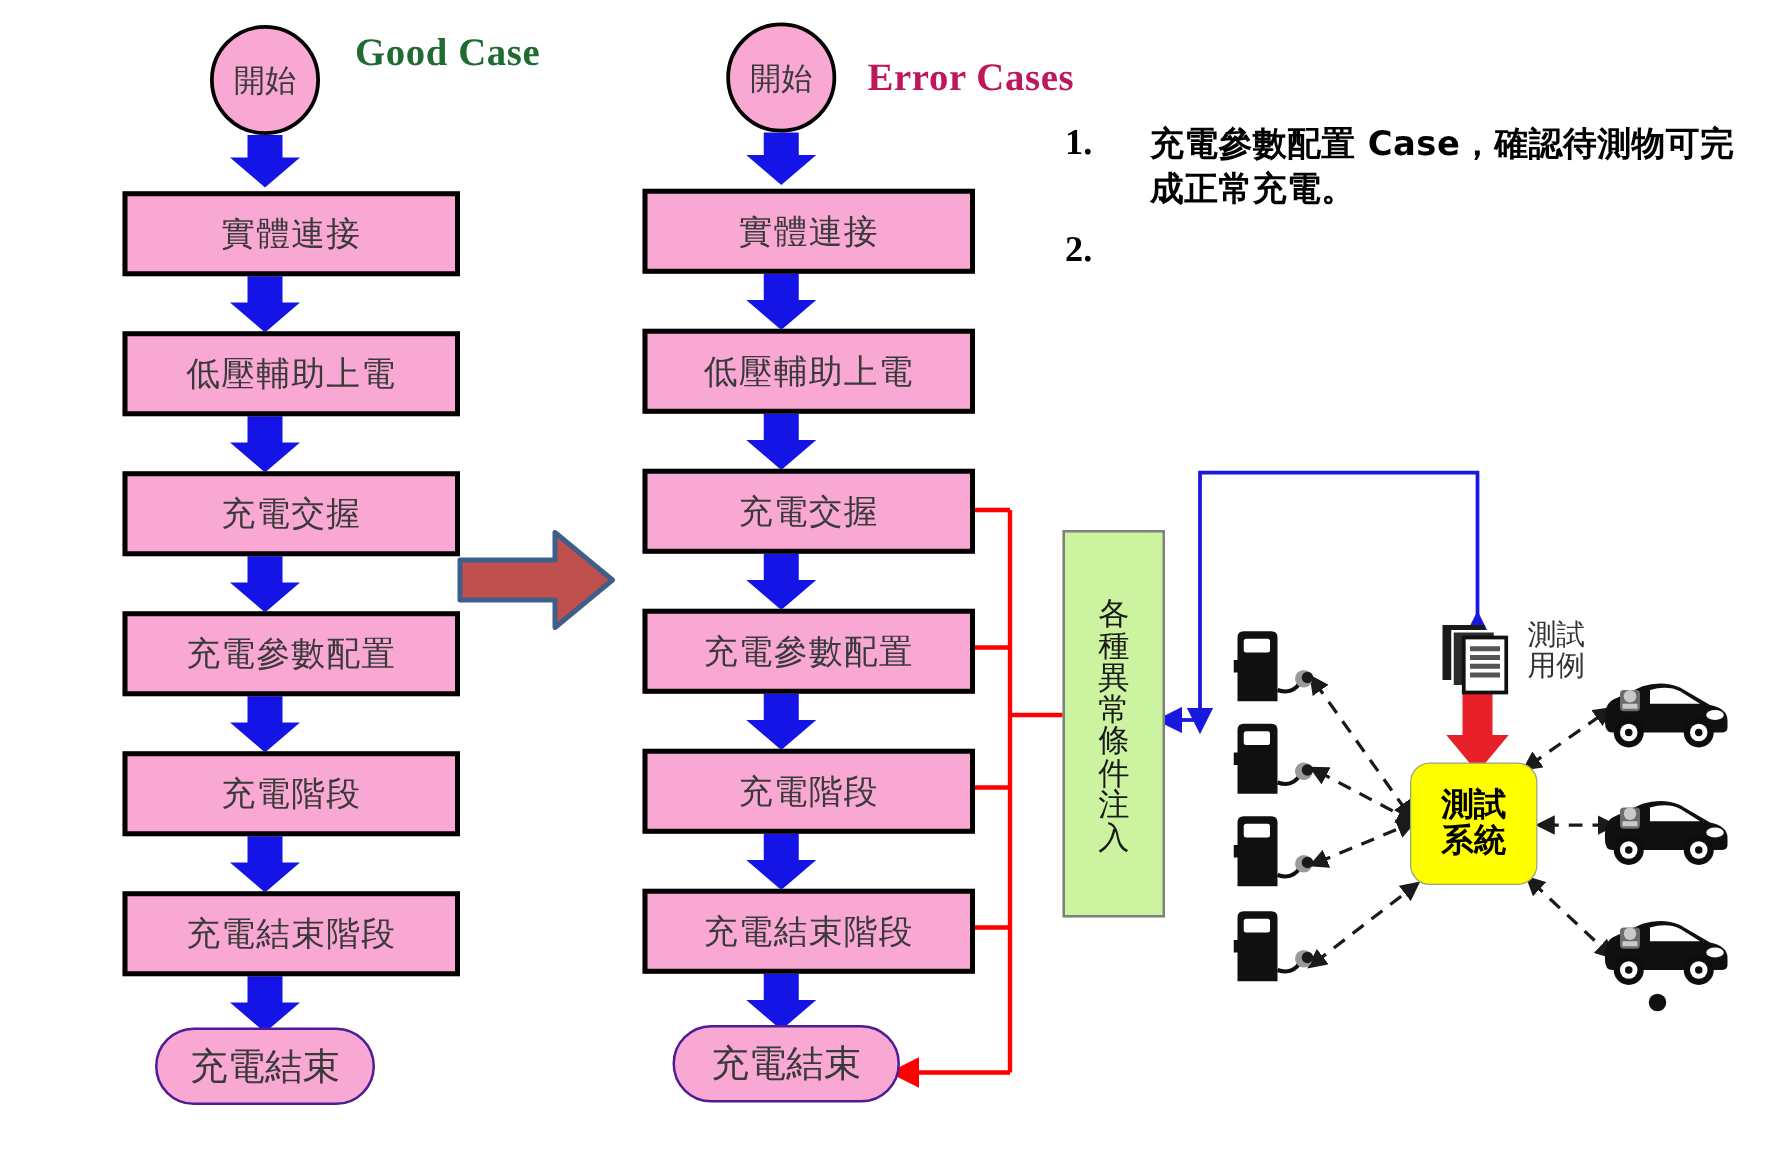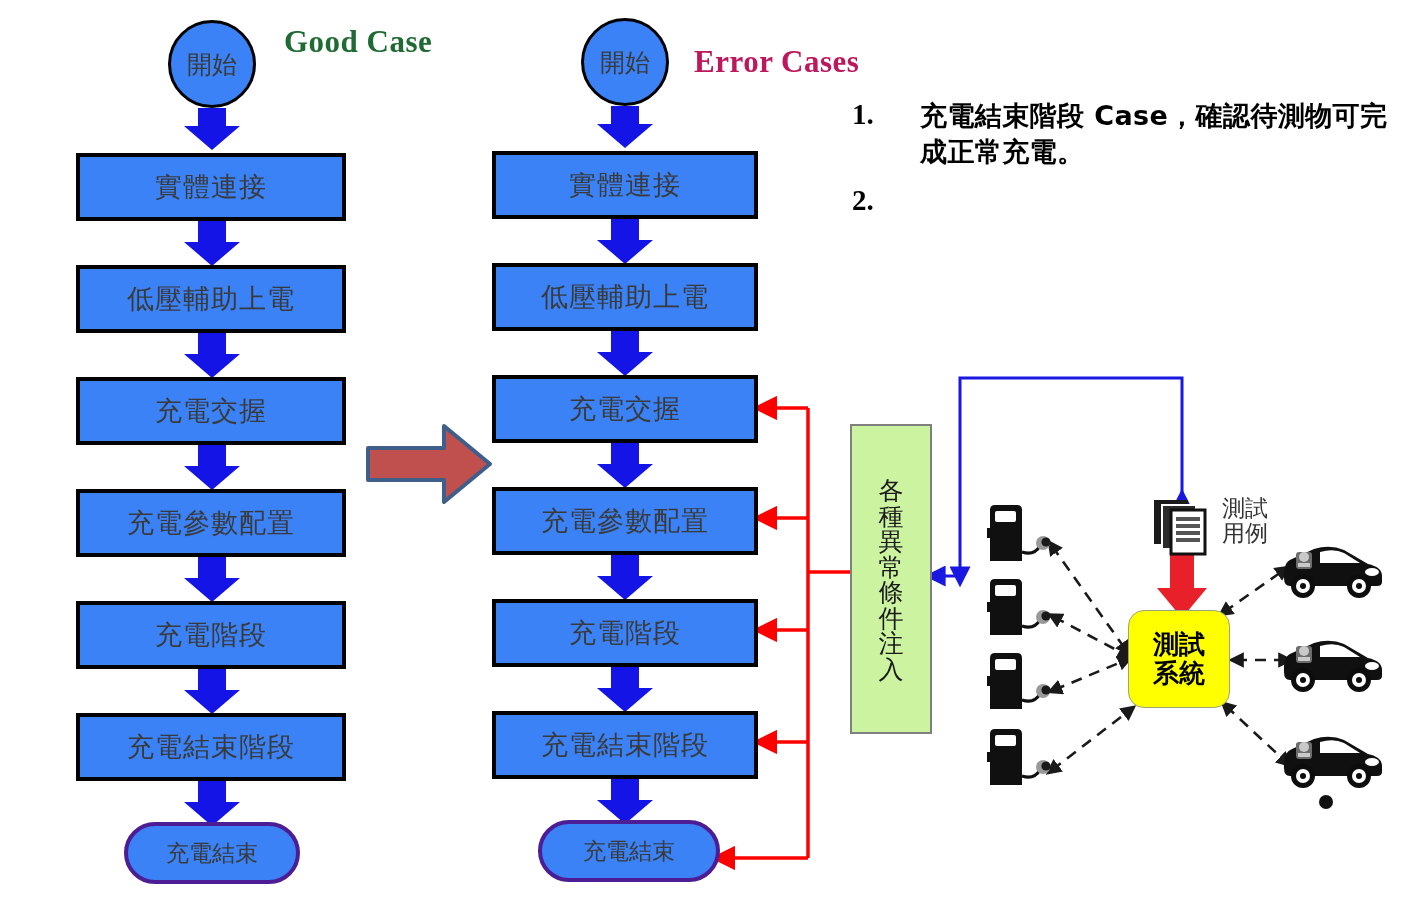--- a/index.html
+++ b/index.html
@@ -20,38 +20,39 @@
     width:1420px;
     height:922px;
     pointer-events:none;
   }
   .node{
     position:absolute;
     box-sizing:border-box;
     display:flex;
     align-items:center;
     justify-content:center;
-    background:#3b82f6;
+    background:#f9a8d4;
     color:#3a3a3a;
     font-family:Liberation Sans, sans-serif;
   }
   .proc{
     border:4px solid #000000;
     font-size:27px;
     letter-spacing:1px;
+    margin-left:22px;
   }
   .term-circle{
     border:3px solid #000000;
     border-radius:50%;
     font-size:25px;
   }
   .term-pill{
-    border:4px solid #4c1d95;
+    border:2px solid #4c1d95;
     border-radius:44px;
-    font-size:23px;
+    font-size:30px;
   }
   .case-title{
     position:absolute;
     font-family:"Liberation Serif","DejaVu Serif",serif;
     font-weight:bold;
     font-size:31px;
     letter-spacing:0.5px;
     white-space:nowrap;
   }
   .green-box{
@@ -248,21 +249,21 @@
     <span>常</span>
     <span>條</span>
     <span>件</span>
     <span>注</span>
     <span>入</span>
   </div>
 
   <div class="notes">
     <div class="note-row">
       <div class="note-num">1.</div>
-      <div class="note-text">充電結束階段 Case，確認待測物可完成正常充電。</div>
+      <div class="note-text">充電參數配置 Case，確認待測物可完成正常充電。</div>
     </div>
     <div class="note-row">
       <div class="note-num">2.</div>
     </div>
   </div>
 
   <div class="icon-wrap" style="left:1152px; top:498px; width:62px; height:58px;">
     <svg width="62" height="58" viewBox="0 0 62 58">
       <rect x="2" y="2" width="34" height="44" fill="#1a1a1a"></rect>
       <rect x="10" y="7" width="34" height="44" fill="#2b2b2b" stroke="#ffffff" stroke-width="2"></rect>

